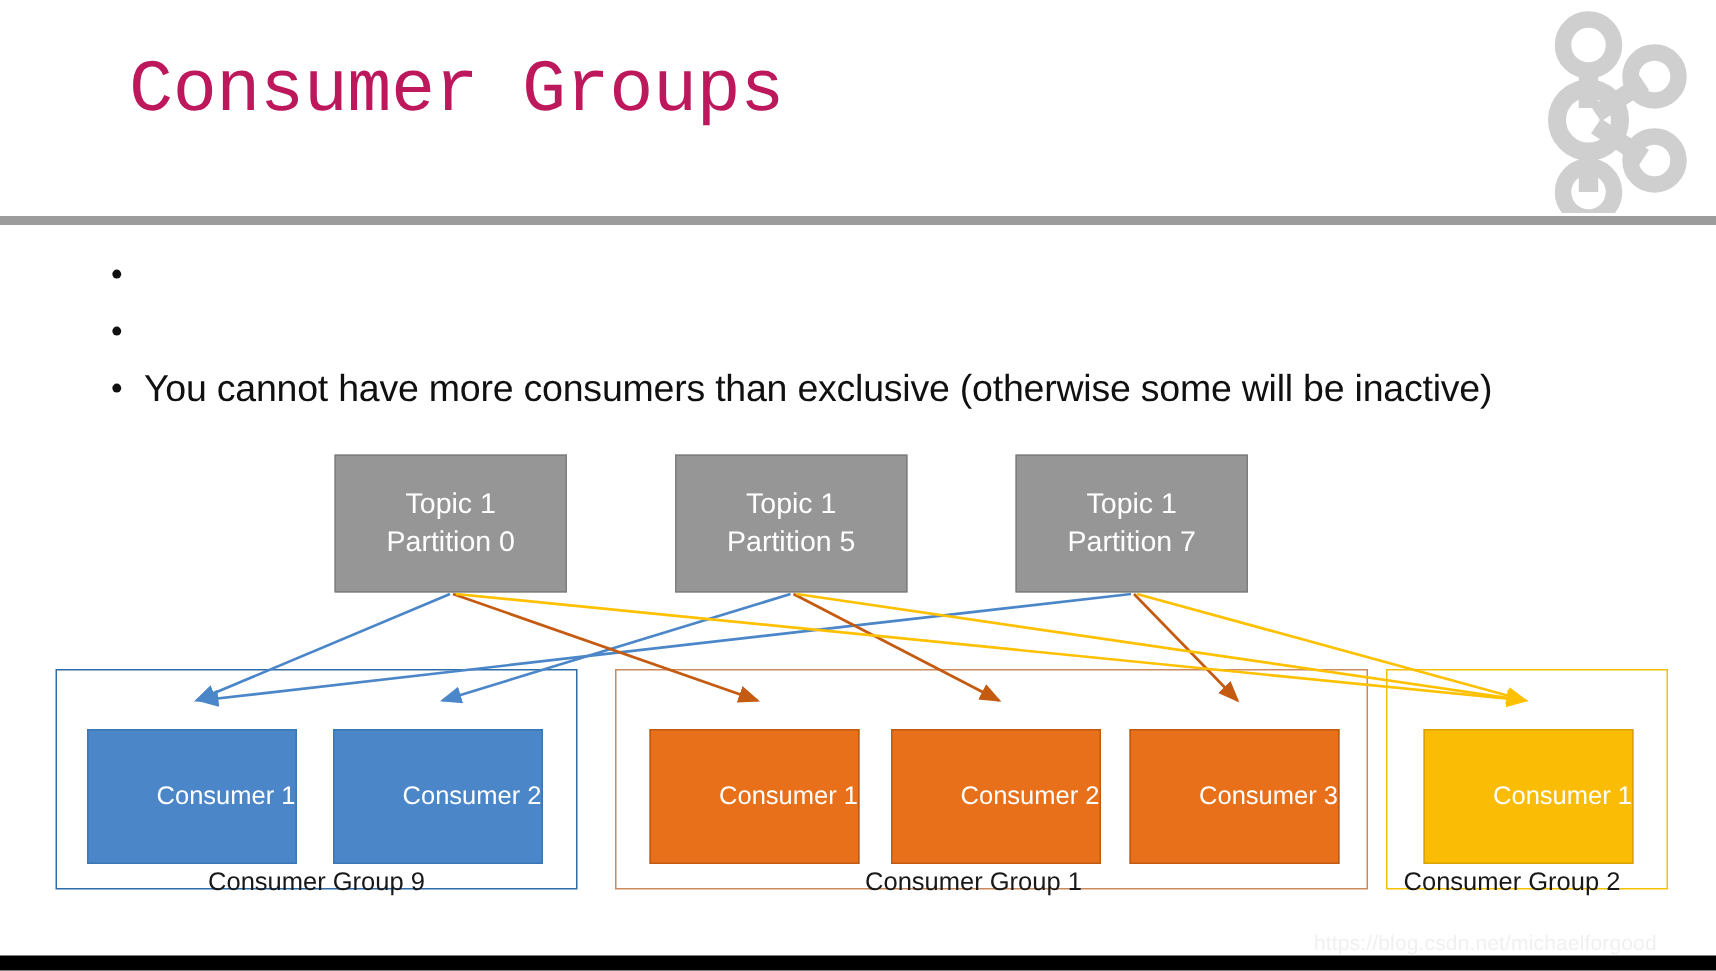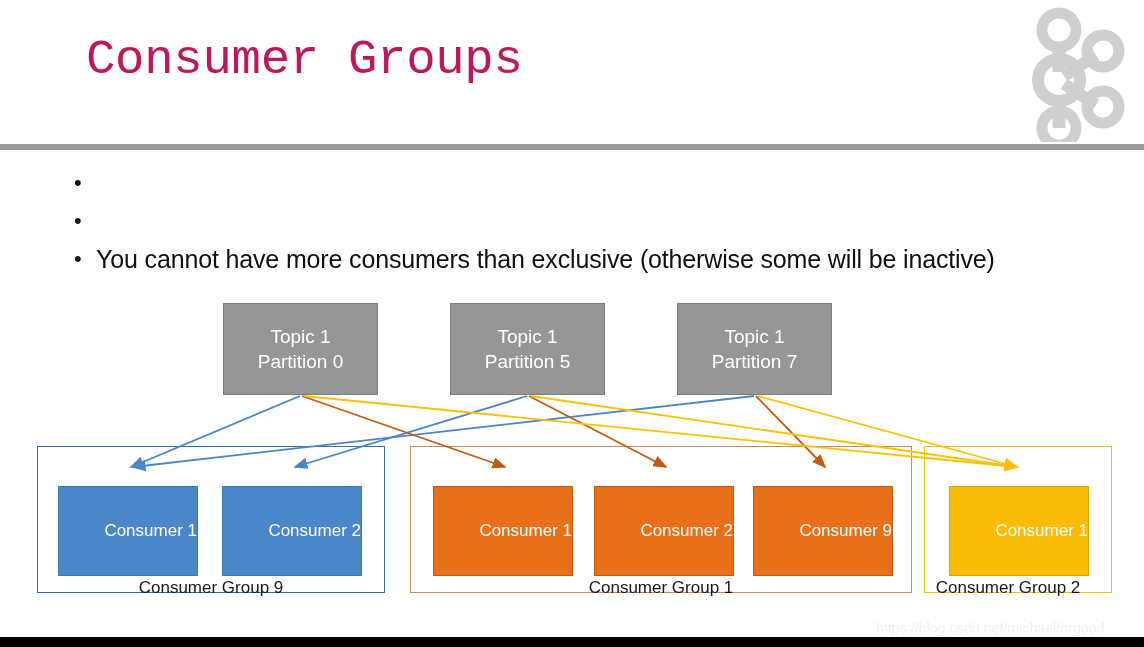--- a/index.html
+++ b/index.html
@@ -127,23 +127,23 @@
     <div class="group-label" style="left:37px;top:288px;width:348px;">Consumer Group 9</div>
 
     <div class="group-box" style="left:410px;top:156px;width:502px;height:147px;border:1px solid #C98A5E;"></div>
     <div class="consumer" style="left:433px;top:180px;width:140px;height:90px;background:#E8701A;border:1px solid #C25A12;">
       <span>Consumer 1</span>
     </div>
     <div class="consumer" style="left:594px;top:180px;width:140px;height:90px;background:#E8701A;border:1px solid #C25A12;">
       <span>Consumer 2</span>
     </div>
     <div class="consumer" style="left:753px;top:180px;width:140px;height:90px;background:#E8701A;border:1px solid #C25A12;">
-      <span>Consumer 9</span>
+      <span>Consumer 3</span>
     </div>
-    <div class="group-label" style="left:410px;top:288px;width:502px;">Consumer Group 1</div>
+    <div class="group-label" style="left:398px;top:288px;width:502px;">Consumer Group 1</div>
 
     <div class="group-box" style="left:924px;top:156px;width:188px;height:147px;border:1px solid #F2C200;"></div>
     <div class="consumer" style="left:949px;top:180px;width:140px;height:90px;background:#FBBC05;border:1px solid #D9A400;">
       <span>Consumer 1</span>
     </div>
     <div class="group-label" style="left:924px;top:288px;width:168px;">Consumer Group 2</div>
 
     <svg id="arrows" viewBox="0 0 1144 330" xmlns="http://www.w3.org/2000/svg">
       <defs>
         <marker id="ahBlue" markerWidth="9" markerHeight="9" refX="7" refY="3.2" orient="auto" markerUnits="strokeWidth">

